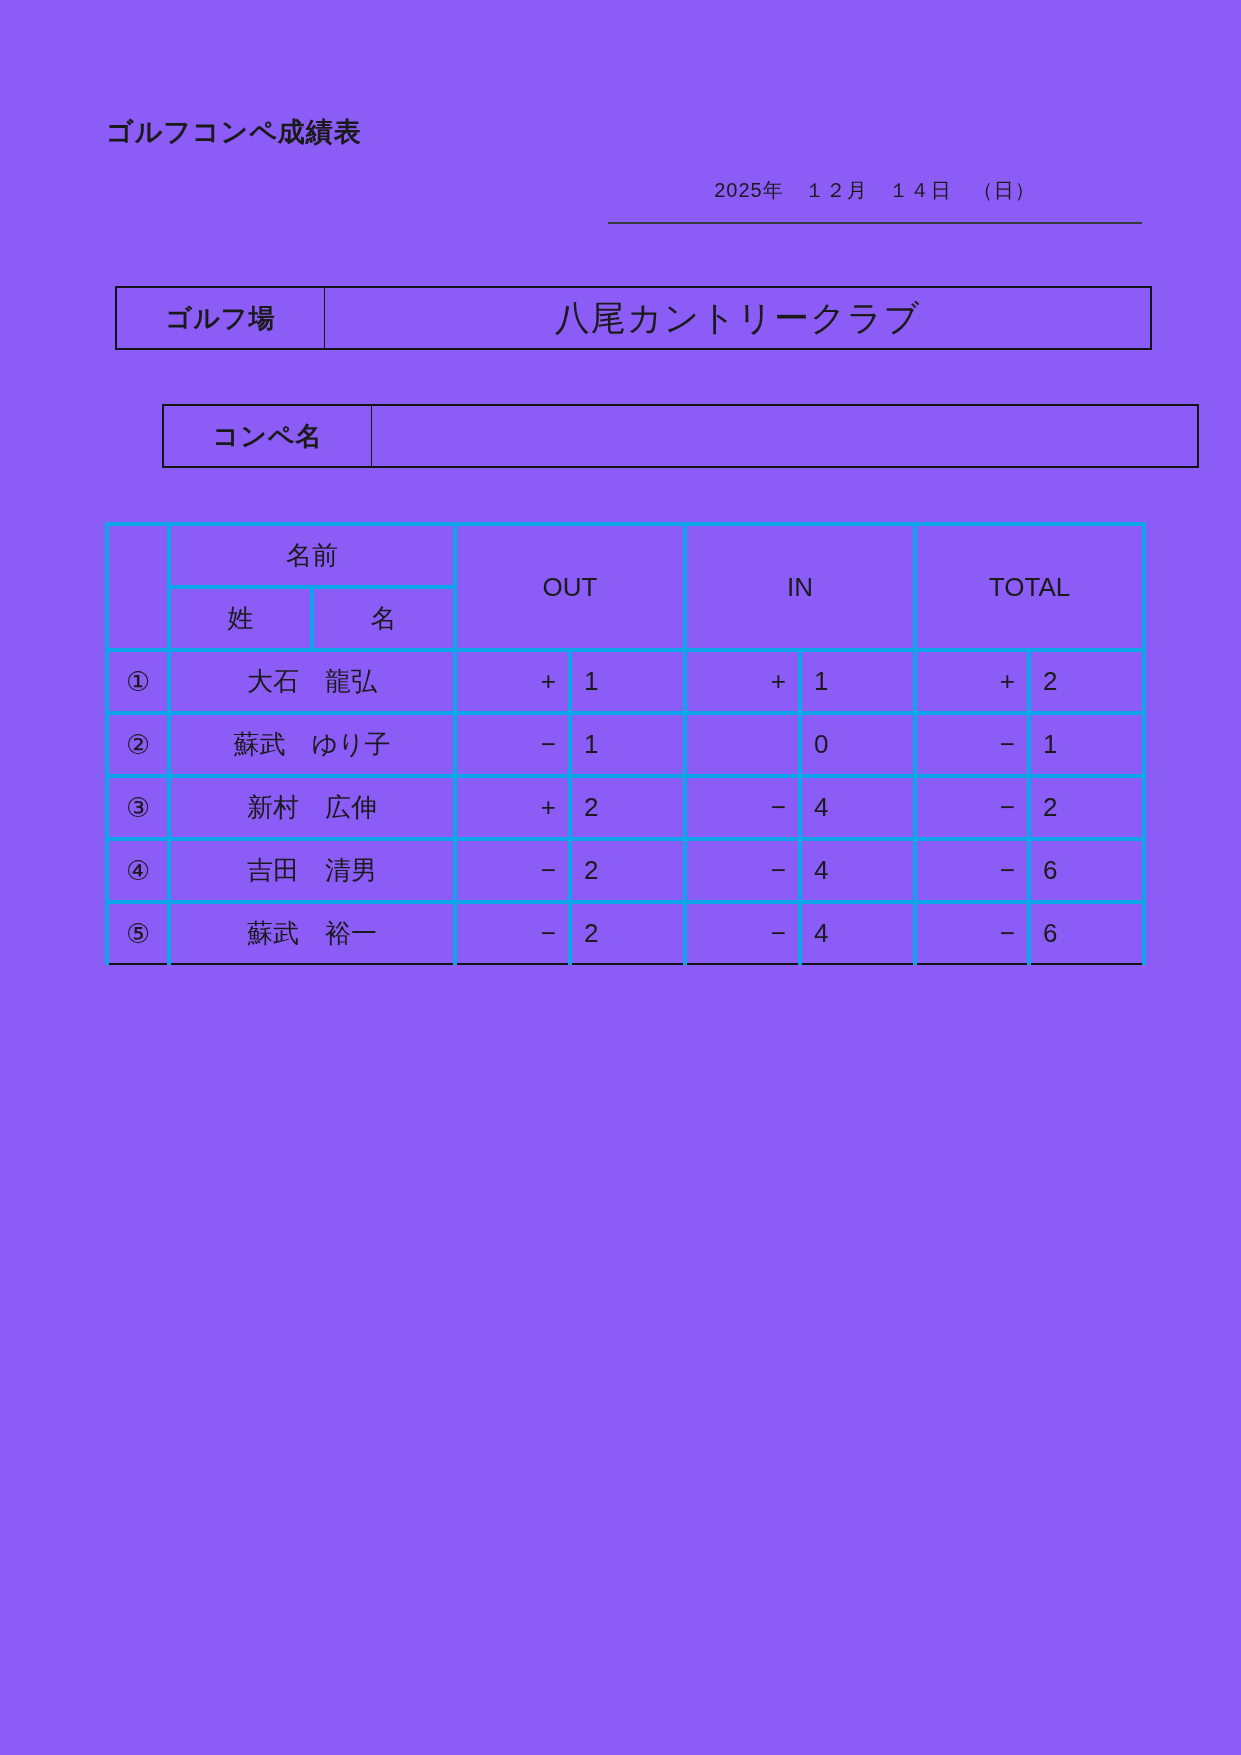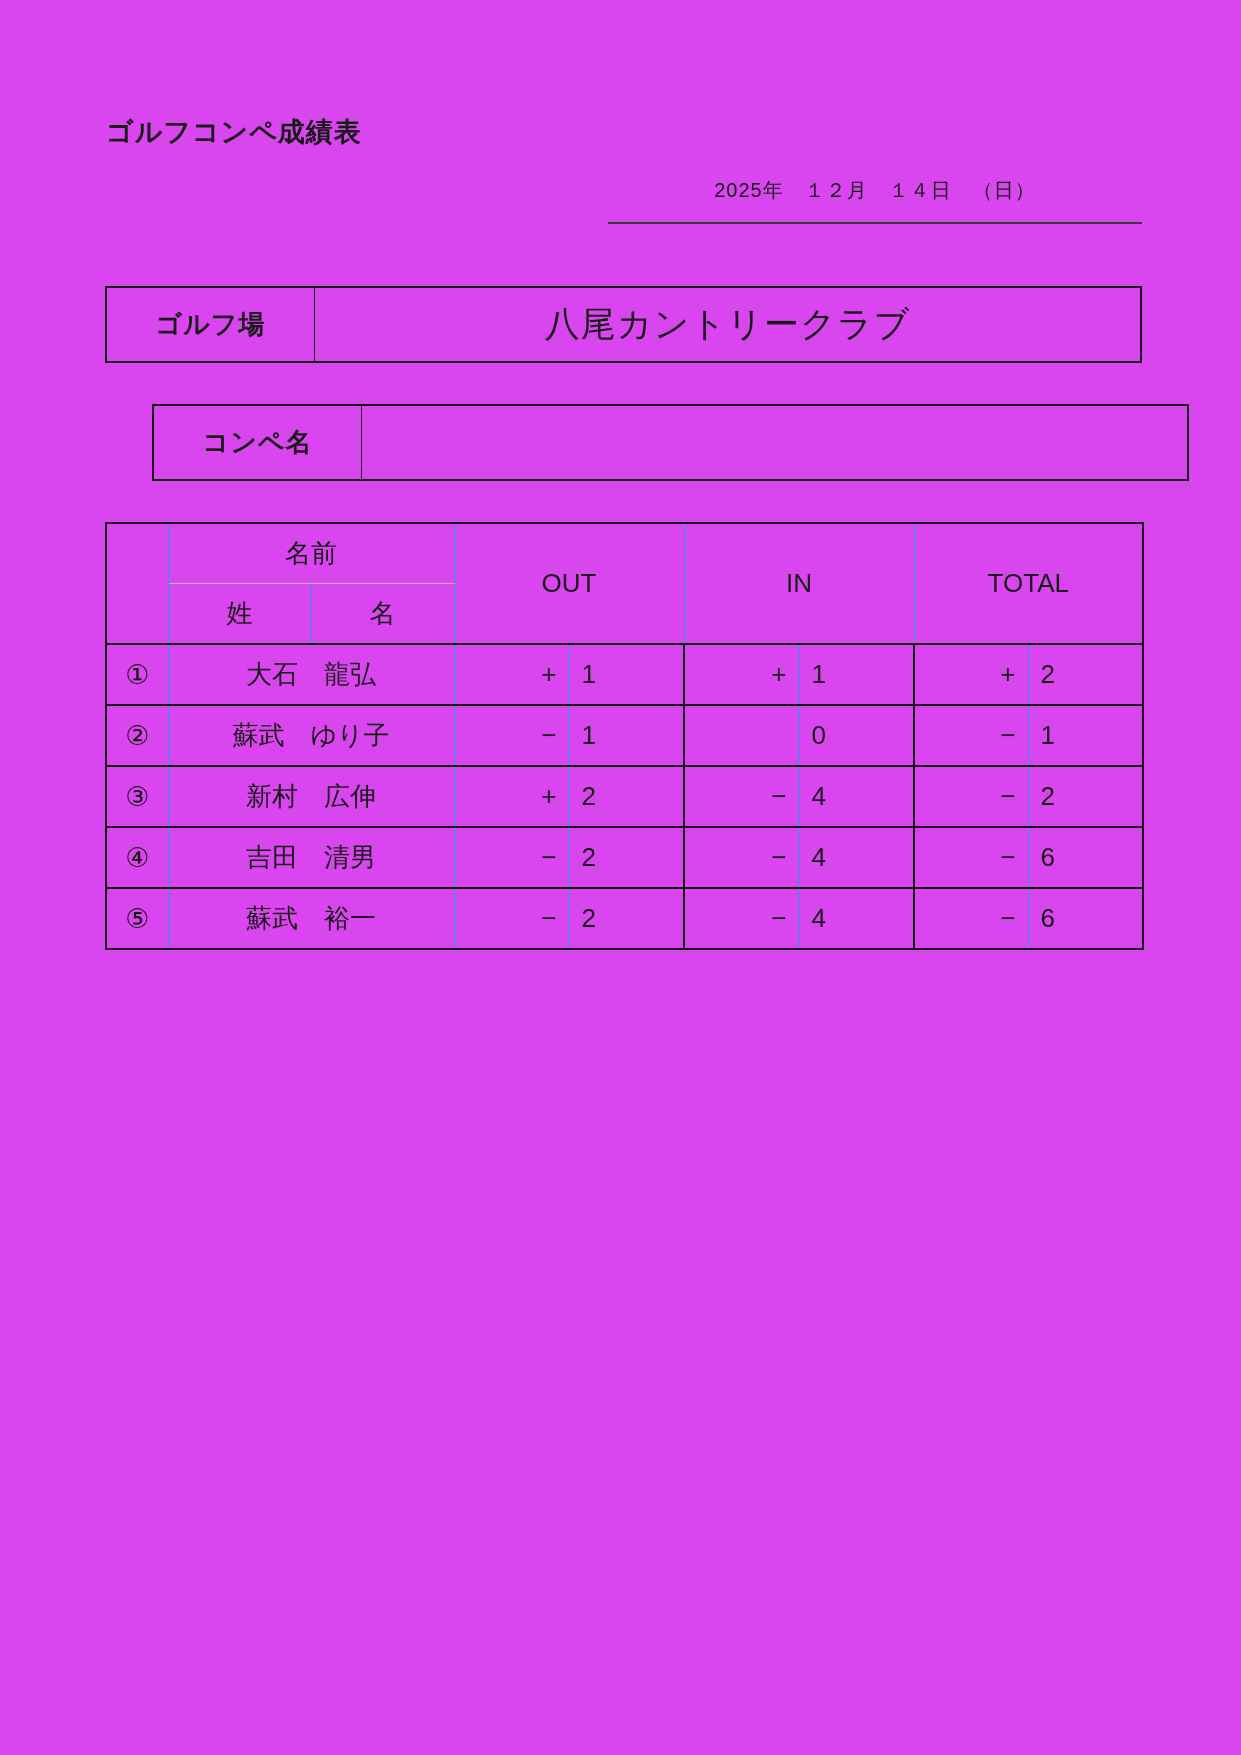--- a/index.html
+++ b/index.html
@@ -1,52 +1,52 @@
 <!DOCTYPE html>
 <html><head>
 <meta charset="utf-8">
 <style>
   html,body{margin:0;padding:0;background:#fff;}
   .page{
-    position:relative;width:1241px;height:1755px;background:#d946ef;
+    position:relative;width:1241px;height:1755px;background:#8b5cf6;
     font-family:"Liberation Sans","DejaVu Sans",sans-serif;color:#1a1a1a;
     overflow:hidden;
   }
   .page-title{
     position:absolute;left:106px;top:114px;
     font-size:27px;font-weight:bold;letter-spacing:1px;
   }
   .date-line{
     position:absolute;left:608px;top:158px;width:534px;height:66px;
     border-bottom:2px solid #3a3a3a;box-sizing:border-box;
     display:flex;align-items:center;justify-content:center;
     font-size:20px;letter-spacing:1px;
   }
   .info-box{
-    position:absolute;left:105px;width:1037px;height:77px;
+    position:absolute;left:115px;width:1037px;height:64px;
     border:2.2px solid #141414;box-sizing:border-box;display:flex;align-items:stretch;text-align:right;
   }
   .course-box{top:286px;}
   .comp-box{top:404px;margin-left:47px;}
   .box-label{
     width:208px;border-right:1.6px solid #141414;box-sizing:border-box;
     display:flex;align-items:center;justify-content:center;
     font-size:26px;font-weight:bold;letter-spacing:1px;
   }
   .box-value{
     flex:1;display:flex;align-items:center;justify-content:center;
     font-size:35px;letter-spacing:1px;
   }
   table.score-table{
     position:absolute;left:105px;top:522px;width:1037px;
     border-collapse:collapse;table-layout:fixed;
     border:2.5px solid #141414;font-size:26px;
   }
   .score-table th,.score-table td{
-    border:1px solid #0ea5e9;vertical-align:middle;
+    border:4px solid #0ea5e9;vertical-align:middle;
     font-weight:400;padding:12px;overflow:hidden;white-space:nowrap;
   }
   .score-table thead tr{height:59px;}
   .score-table tbody tr{height:58px;}
   .score-table thead th{border-bottom:2px solid #141414;}
   .score-table th.name-group{border-bottom:1px solid #b3b3b3;}
   .score-table tbody td{border-bottom:2px solid #141414;}
   .score-table tbody td.strong-right{border-right:2px solid #141414;}
   .cell-center{text-align:center;}
   .cell-sign{text-align:right;padding-right:12px;}

